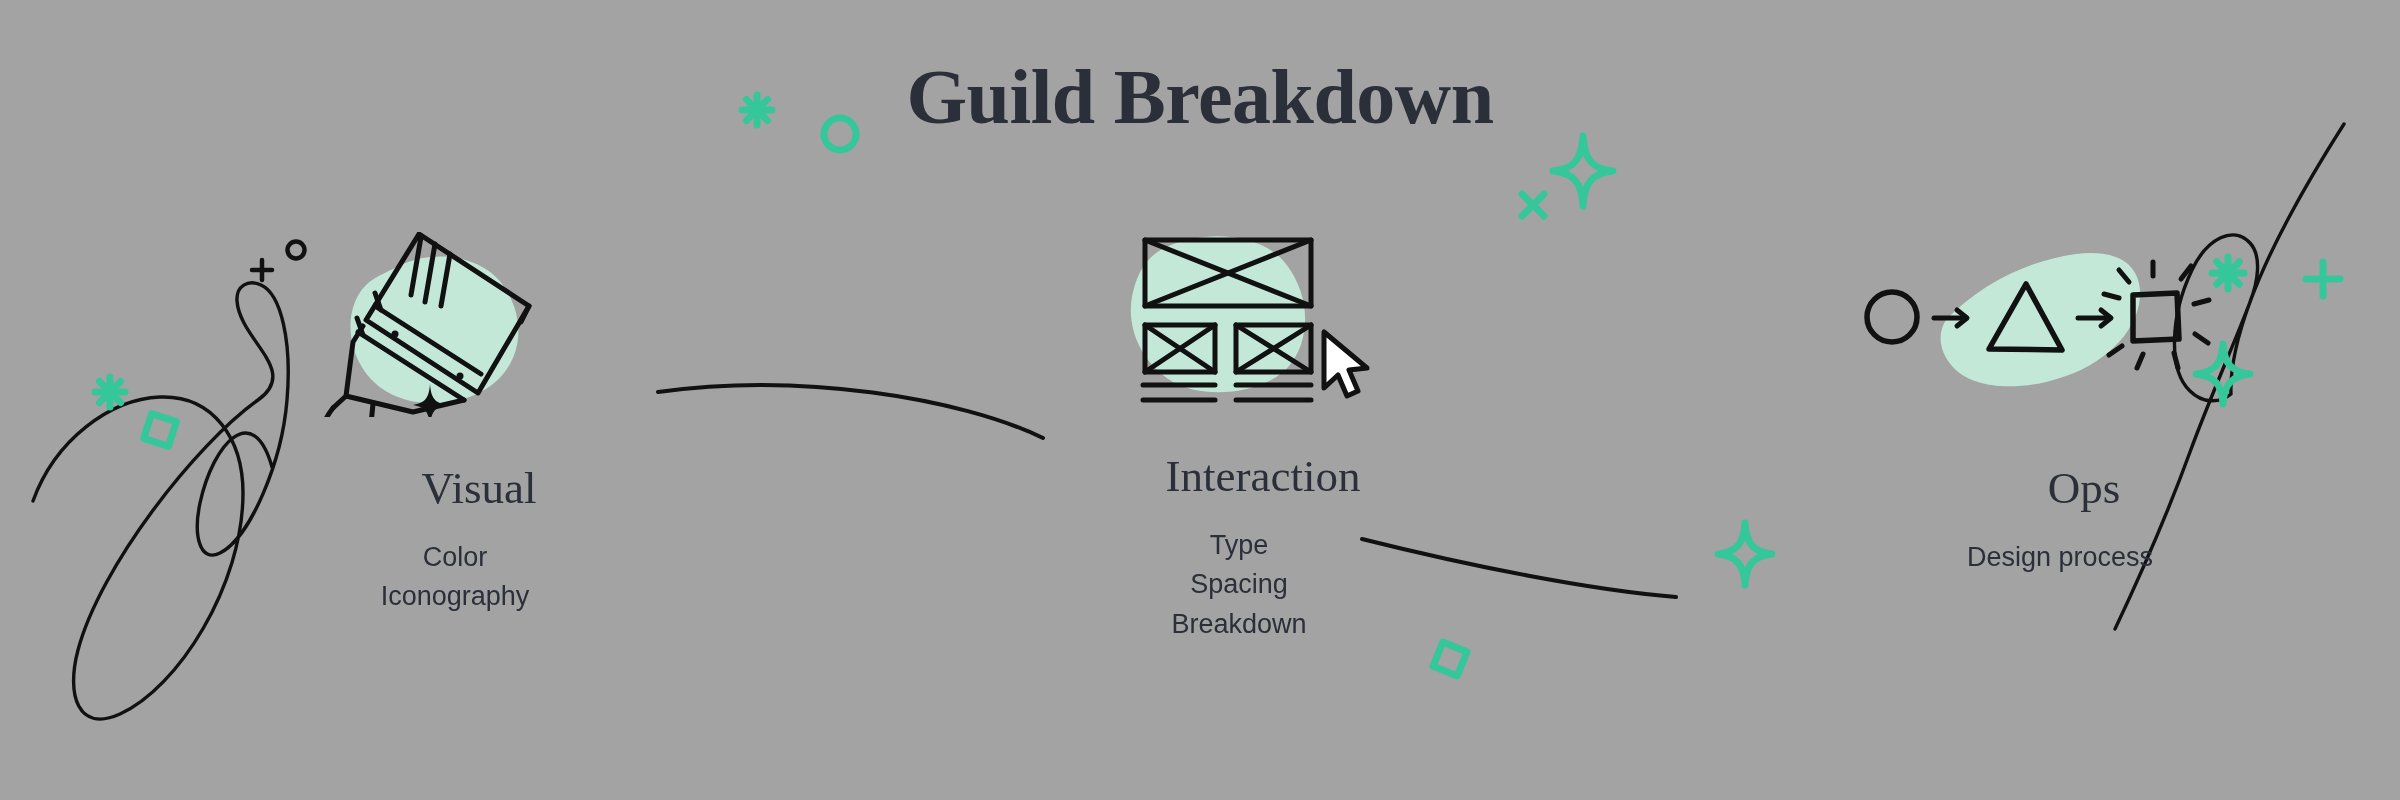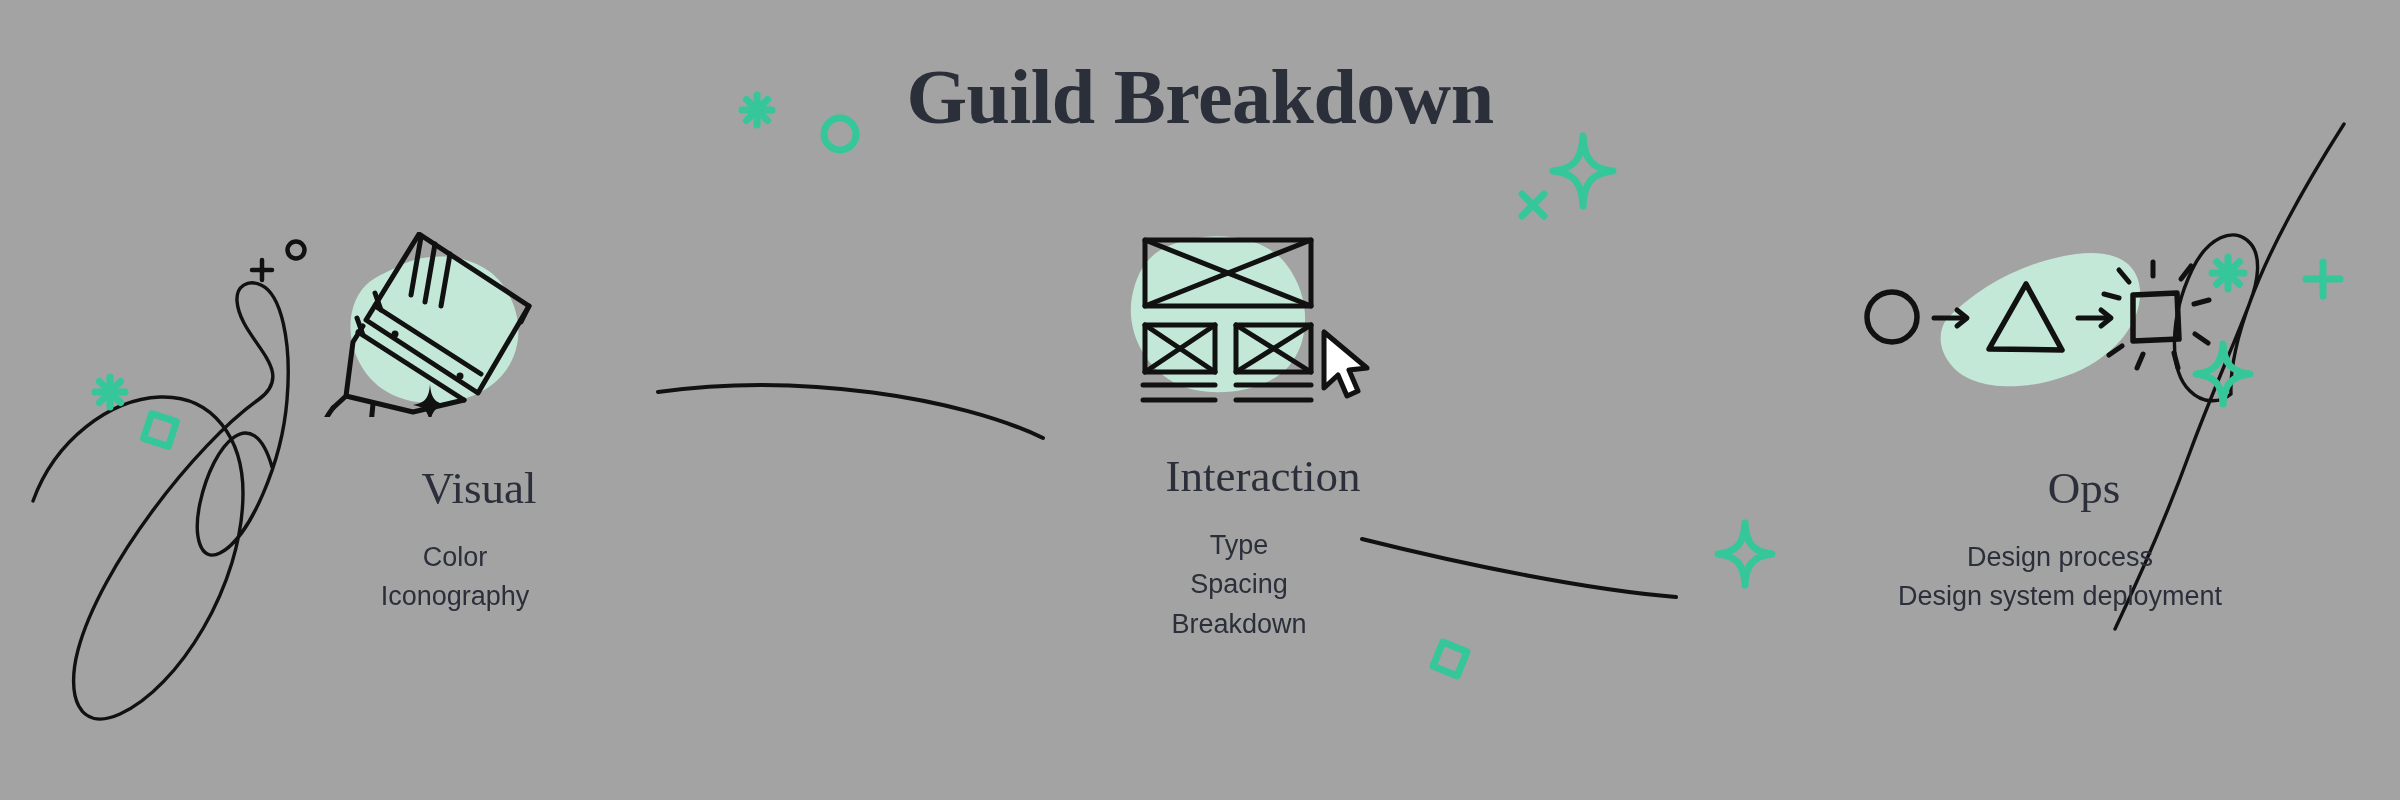--- a/index.html
+++ b/index.html
@@ -294,17 +294,16 @@
           <line x1="345" y1="102" x2="358" y2="111"></line>
           <line x1="324" y1="121" x2="328" y2="136"></line>
           <line x1="293" y1="122" x2="287" y2="136"></line>
           <line x1="272" y1="114" x2="259" y2="123"></line>
         </g>
       </svg>
     </div>
     <div class="col-heading">Ops</div>
     <div class="col-items">
       <div>Design process</div>
-      <div>Design system deployment</div>
     </div>
   </div>
 
 </div>
 
 </body></html>

